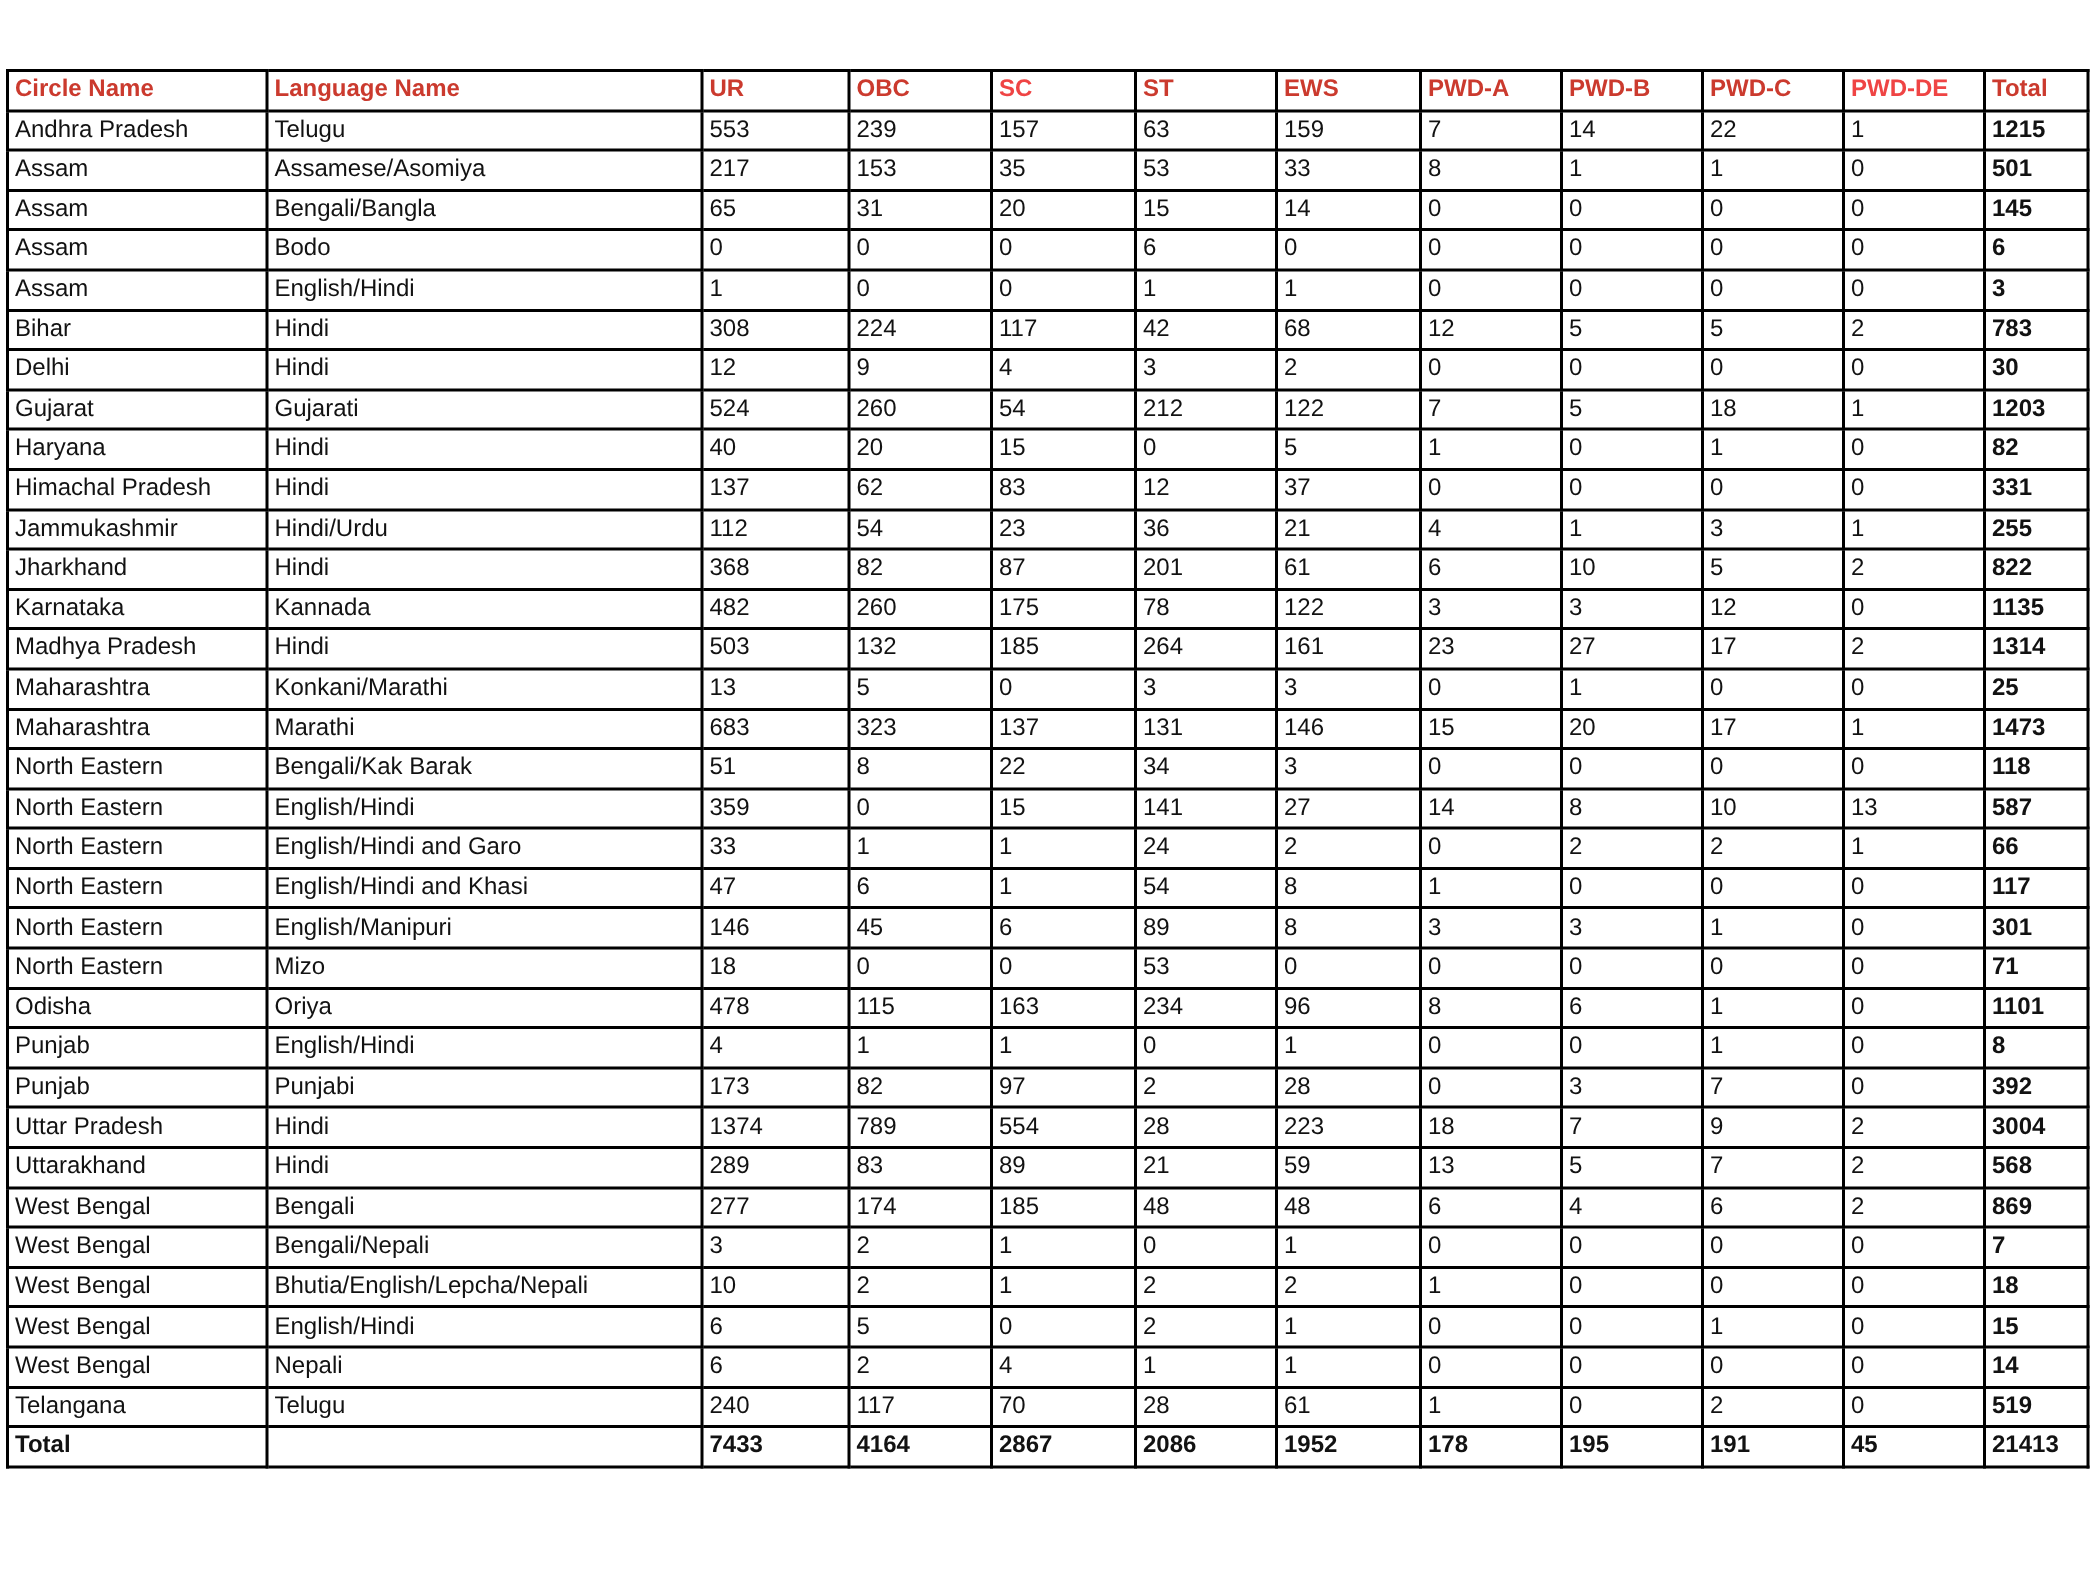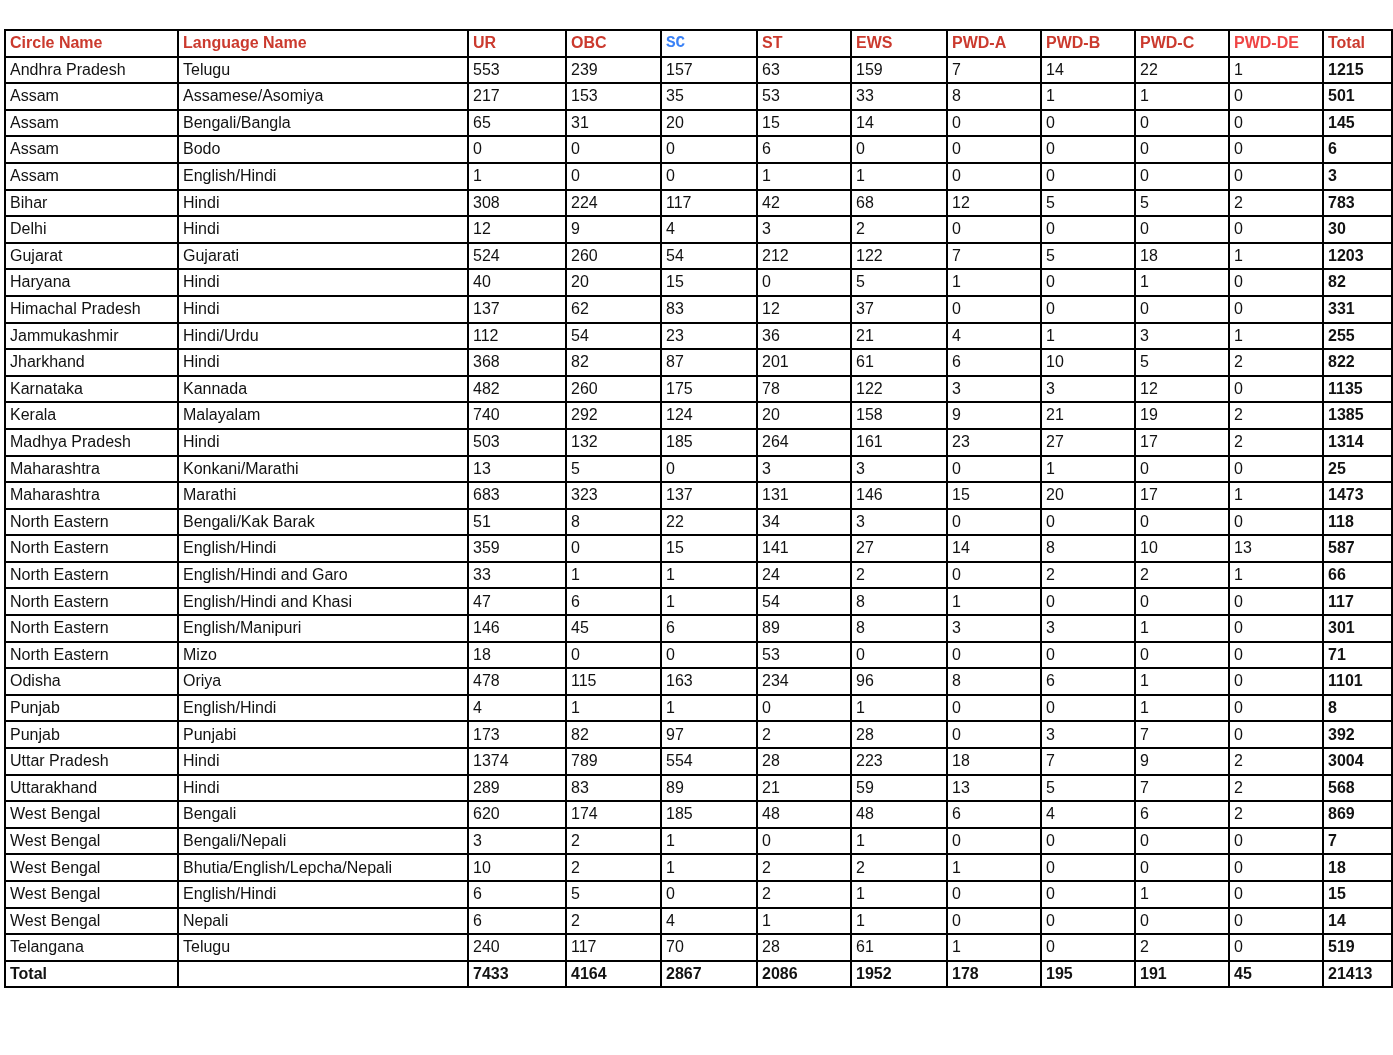--- a/index.html
+++ b/index.html
@@ -6,21 +6,21 @@
     margin: 0;
     padding: 0;
     background: #ffffff;
     width: 1393px;
     height: 1055px;
     font-family: "Liberation Sans", sans-serif;
   }
   .sheet {
     position: absolute;
     left: 4px;
-    top: 29px;
+    top: 46px;
   }
   table {
     border-collapse: collapse;
     table-layout: fixed;
   }
   th, td {
     border: 2px solid #000000;
     padding: 0 4px;
     height: 24.6px;
     font-size: 16px;
@@ -56,21 +56,21 @@
       <col style="width:94px">
       <col style="width:94px">
       <col style="width:69px">
     </colgroup>
     <thead>
       <tr>
           <th style="color: rgb(203, 58, 46);">Circle Name</th>
           <th style="color: rgb(203, 58, 46);">Language Name</th>
           <th style="color: rgb(203, 58, 46);">UR</th>
           <th style="color: rgb(203, 58, 46);">OBC</th>
-          <th style="color: #3b82f6; font-family: Liberation Mono, monospace;">SC</th>
+          <th style="color: #ef4444;">SC</th>
           <th style="color: rgb(203, 58, 46);">ST</th>
           <th style="color: rgb(203, 58, 46);">EWS</th>
           <th style="color: rgb(203, 58, 46);">PWD-A</th>
           <th style="color: rgb(203, 58, 46);">PWD-B</th>
           <th style="color: rgb(203, 58, 46);">PWD-C</th>
           <th style="color: #ef4444;">PWD-DE</th>
           <th style="color: rgb(203, 58, 46);">Total</th>
         </tr>
     </thead>
     <tbody>
@@ -250,34 +250,20 @@
           <td>175</td>
           <td>78</td>
           <td>122</td>
           <td>3</td>
           <td>3</td>
           <td>12</td>
           <td>0</td>
           <td class="total-col">1135</td>
         </tr>
         <tr>
-          <td>Kerala</td>
-          <td>Malayalam</td>
-          <td>740</td>
-          <td>292</td>
-          <td>124</td>
-          <td>20</td>
-          <td>158</td>
-          <td>9</td>
-          <td>21</td>
-          <td>19</td>
-          <td>2</td>
-          <td class="total-col">1385</td>
-        </tr>
-        <tr>
           <td>Madhya Pradesh</td>
           <td>Hindi</td>
           <td>503</td>
           <td>132</td>
           <td>185</td>
           <td>264</td>
           <td>161</td>
           <td>23</td>
           <td>27</td>
           <td>17</td>
@@ -462,21 +448,21 @@
           <td>59</td>
           <td>13</td>
           <td>5</td>
           <td>7</td>
           <td>2</td>
           <td class="total-col">568</td>
         </tr>
         <tr>
           <td>West Bengal</td>
           <td>Bengali</td>
-          <td>620</td>
+          <td>277</td>
           <td>174</td>
           <td>185</td>
           <td>48</td>
           <td>48</td>
           <td>6</td>
           <td>4</td>
           <td>6</td>
           <td>2</td>
           <td class="total-col">869</td>
         </tr>

